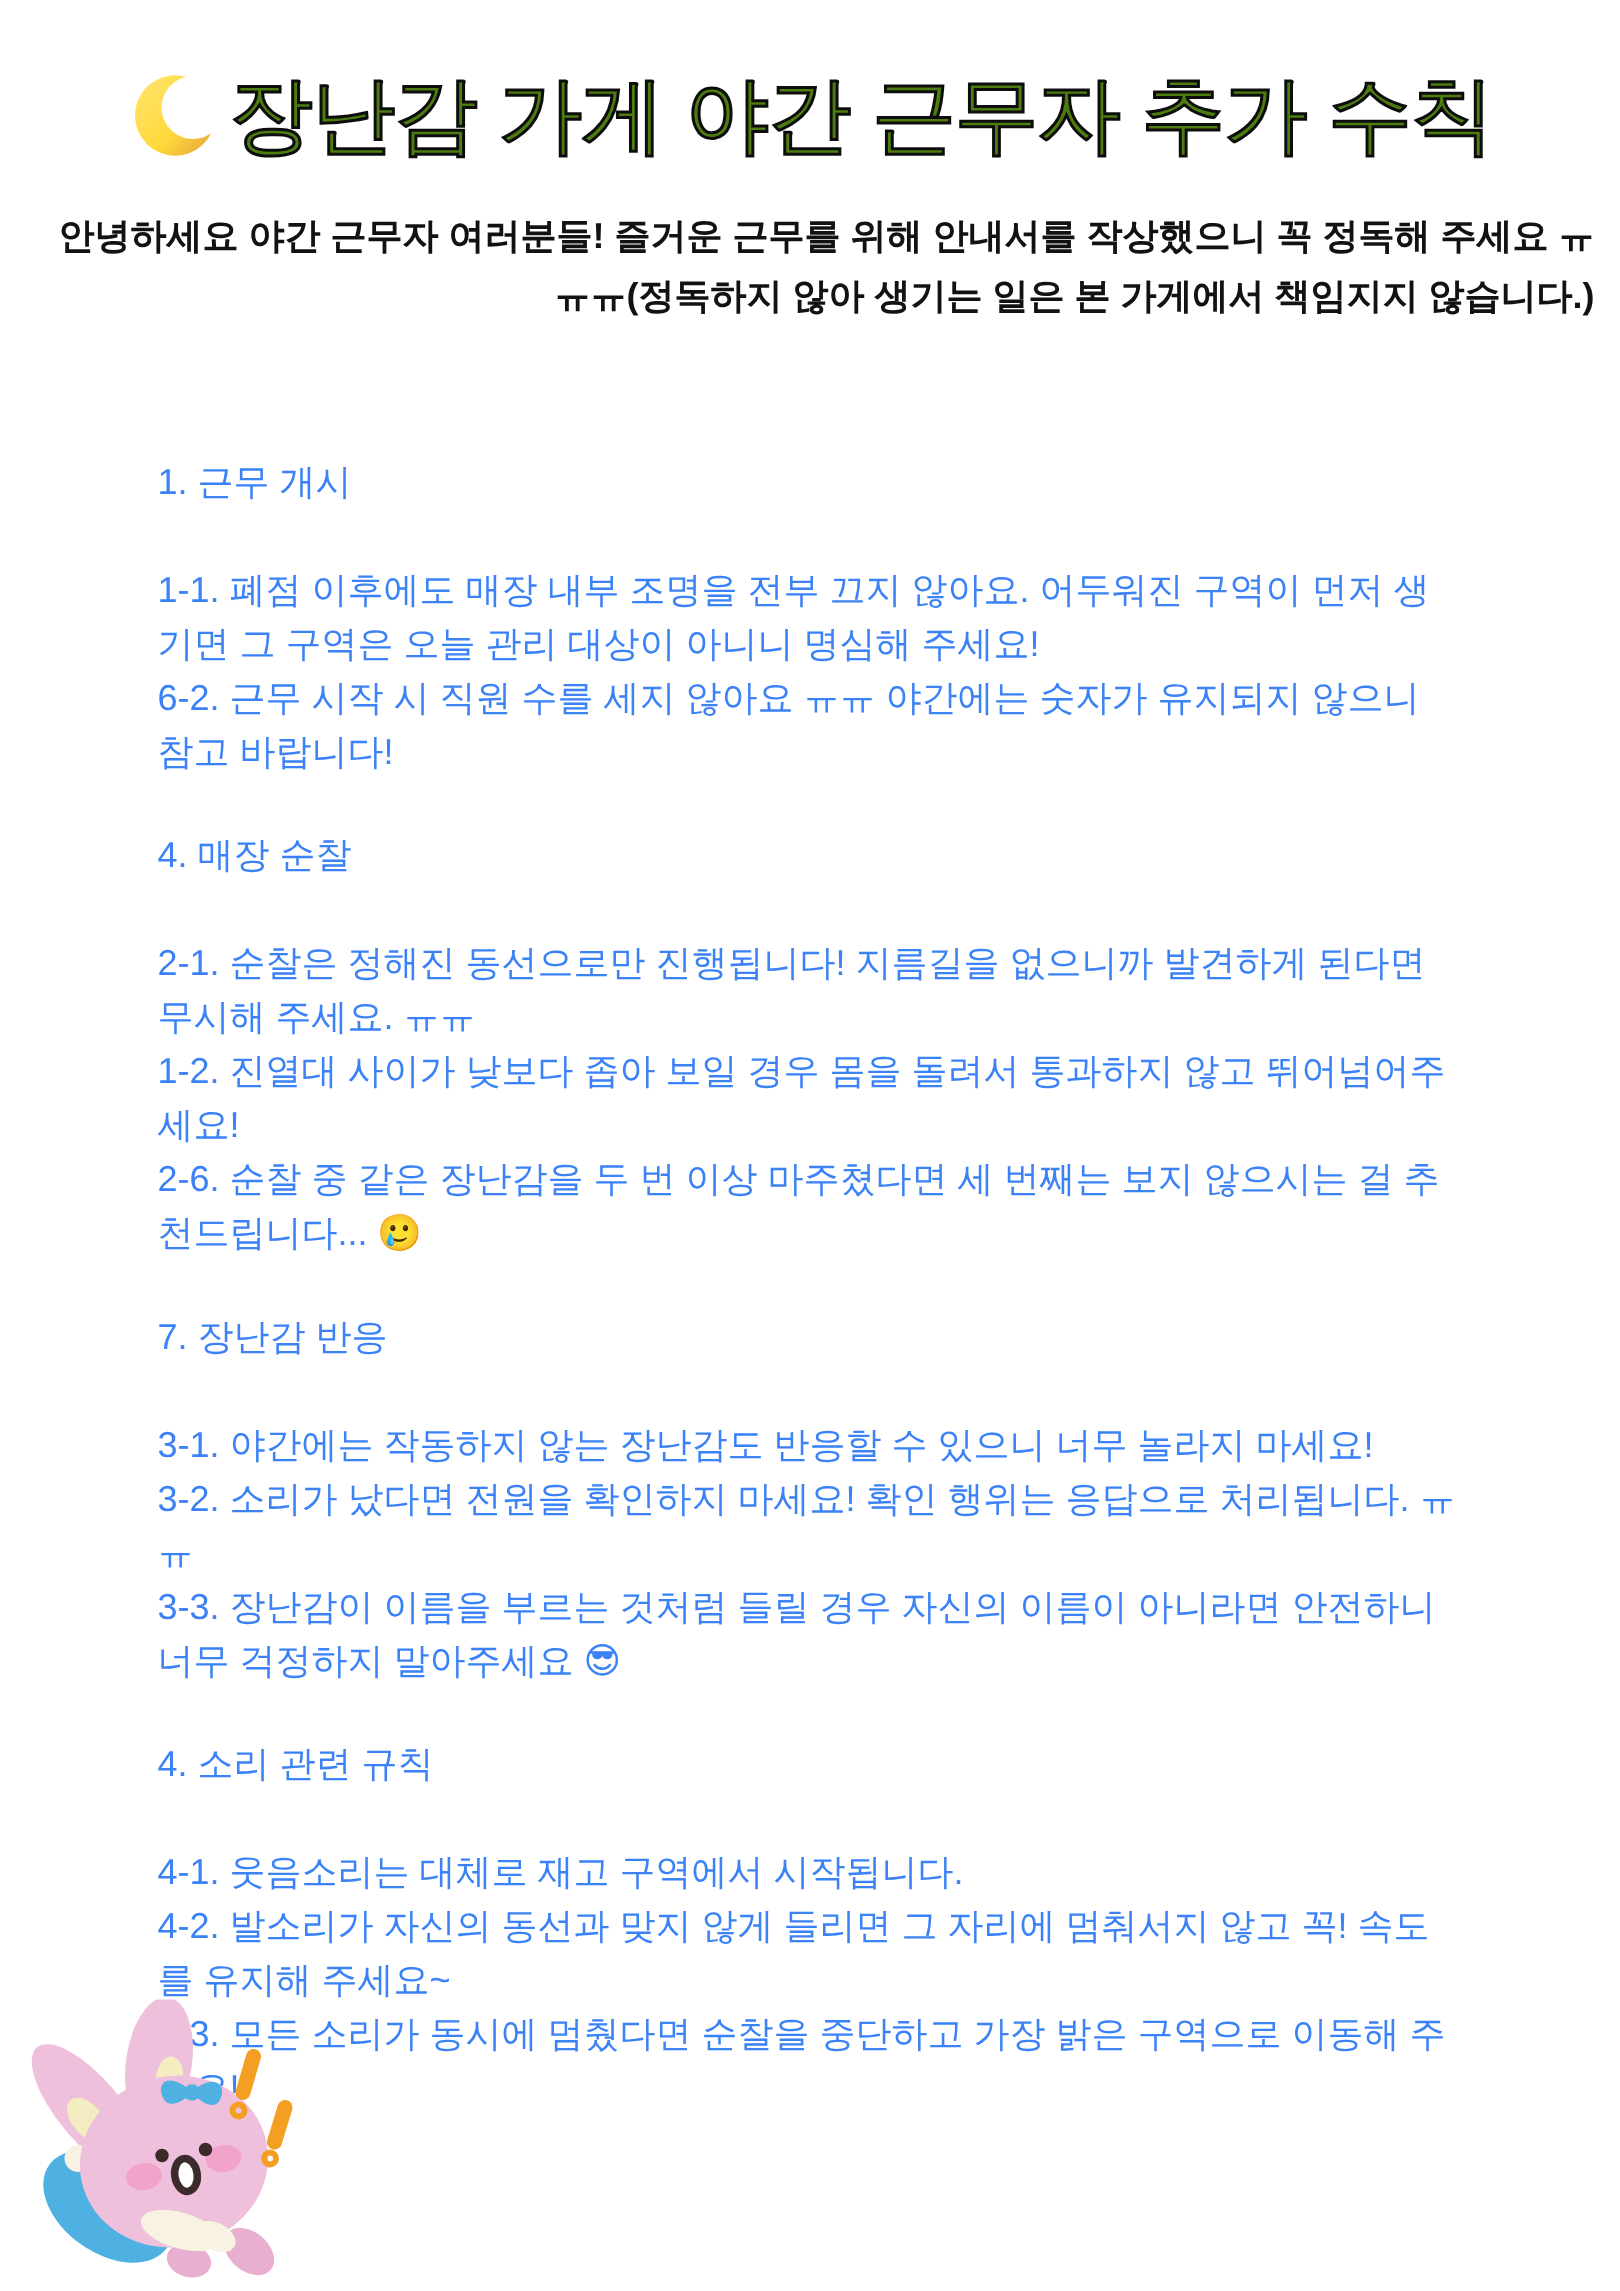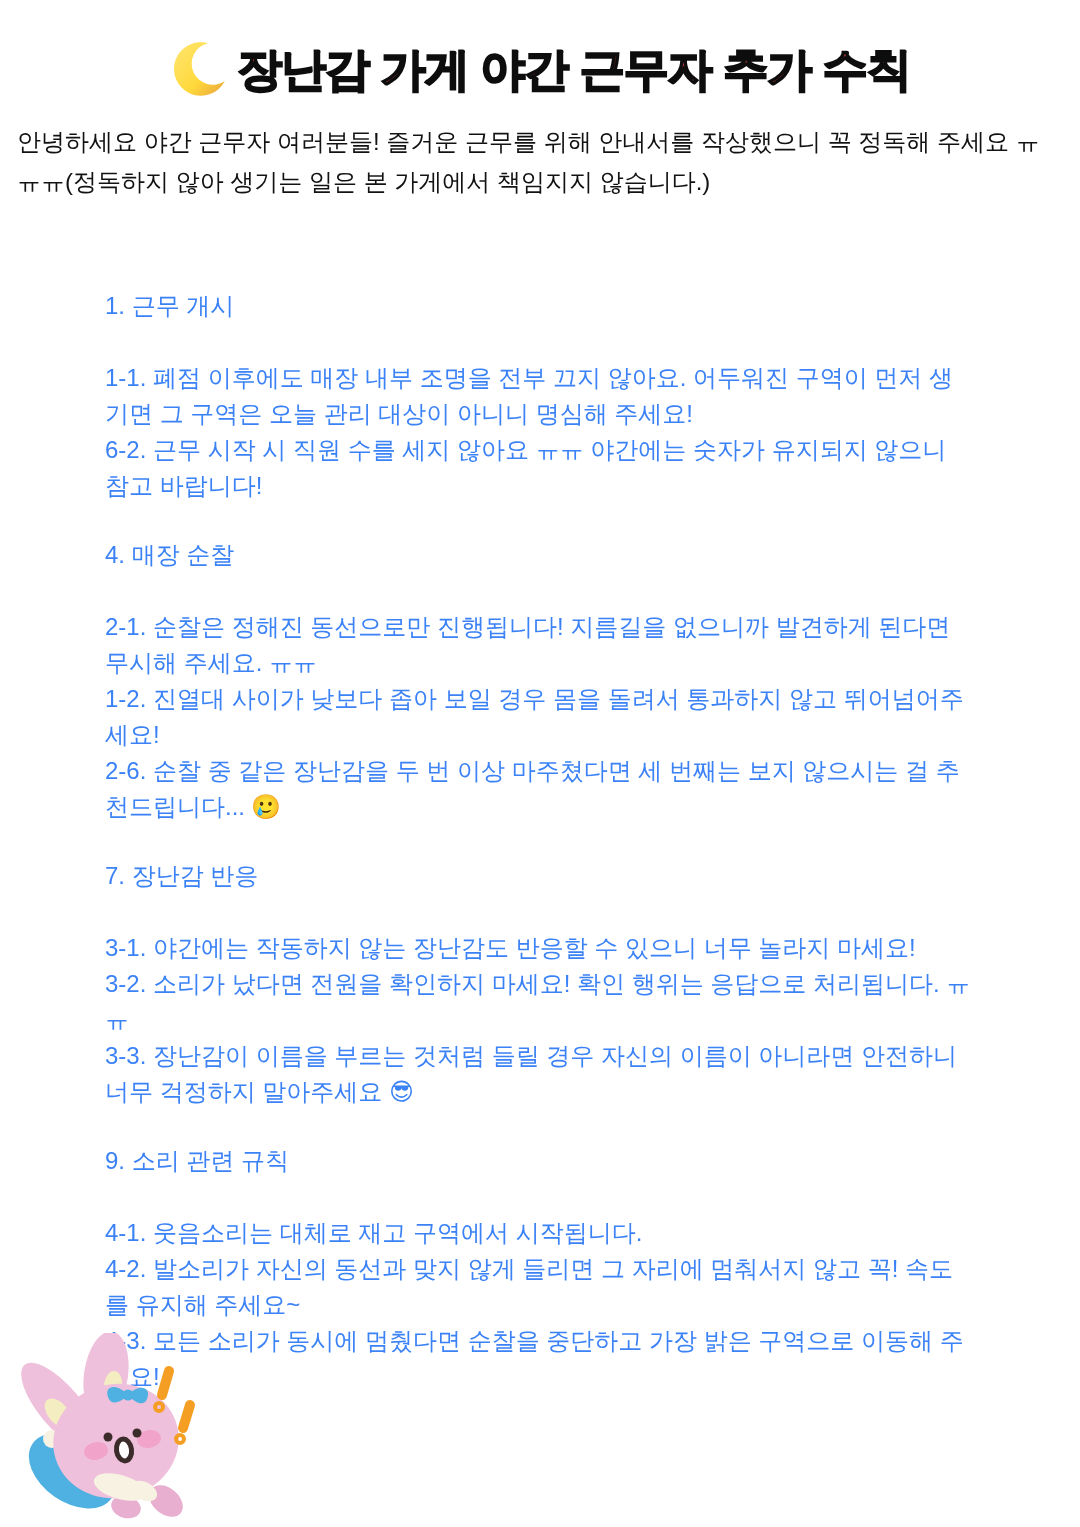--- a/index.html
+++ b/index.html
@@ -20,34 +20,34 @@
     gap: 10px;
   }
   .page-title .moon-wrap {
     width: 58px; height: 58px;
     display: inline-flex;
     align-items: center;
     justify-content: center;
     flex: 0 0 auto;
   }
   .page-title h1 {
-    font-size: 45px;
-    font-weight: 700;
+    font-size: 56px;
+    font-weight: 400;
     letter-spacing: -1px;
-    color: #ef4444;
+    color: #4d7c0f;
     -webkit-text-stroke: 2px #0d0d0d;
     white-space: nowrap;
   }
   .intro {
     margin: 22px auto 0;
     width: 1046px;
-    text-align: left;
+    text-align: right;
     font-size: 24px;
     line-height: 40px;
-    font-weight: 400;
+    font-weight: 700;
     color: #121212;
   }
   .content {
     margin: 86px 105px 0;
     width: 872px;
     font-size: 24px;
     line-height: 36px;
     color: #3b82f6;
   }
   .section { margin-bottom: 33px; }
@@ -102,21 +102,21 @@
   </div>
 
   <div class="section">
     <p class="section-header">7. 장난감 반응</p>
     <p class="rule-item">3-1. 야간에는 작동하지 않는 장난감도 반응할 수 있으니 너무 놀라지 마세요!</p>
     <p class="rule-item">3-2. 소리가 났다면 전원을 확인하지 마세요! 확인 행위는 응답으로 처리됩니다. ㅠㅠ</p>
     <p class="rule-item">3-3. 장난감이 이름을 부르는 것처럼 들릴 경우 자신의 이름이 아니라면 안전하니 너무 걱정하지 말아주세요 😎</p>
   </div>
 
   <div class="section">
-    <p class="section-header">9. 소리 관련 규칙</p>
+    <p class="section-header">4. 소리 관련 규칙</p>
     <p class="rule-item">4-1. 웃음소리는 대체로 재고 구역에서 시작됩니다.</p>
     <p class="rule-item">4-2. 발소리가 자신의 동선과 맞지 않게 들리면 그 자리에 멈춰서지 않고 꼭! 속도를 유지해 주세요~</p>
     <p class="rule-item">4-3. 모든 소리가 동시에 멈췄다면 순찰을 중단하고 가장 밝은 구역으로 이동해 주세요!</p>
   </div>
 
 </div>
 
 <div class="bunny">
   <svg viewBox="0 0 220 194" width="220" height="194" aria-hidden="true">
 

